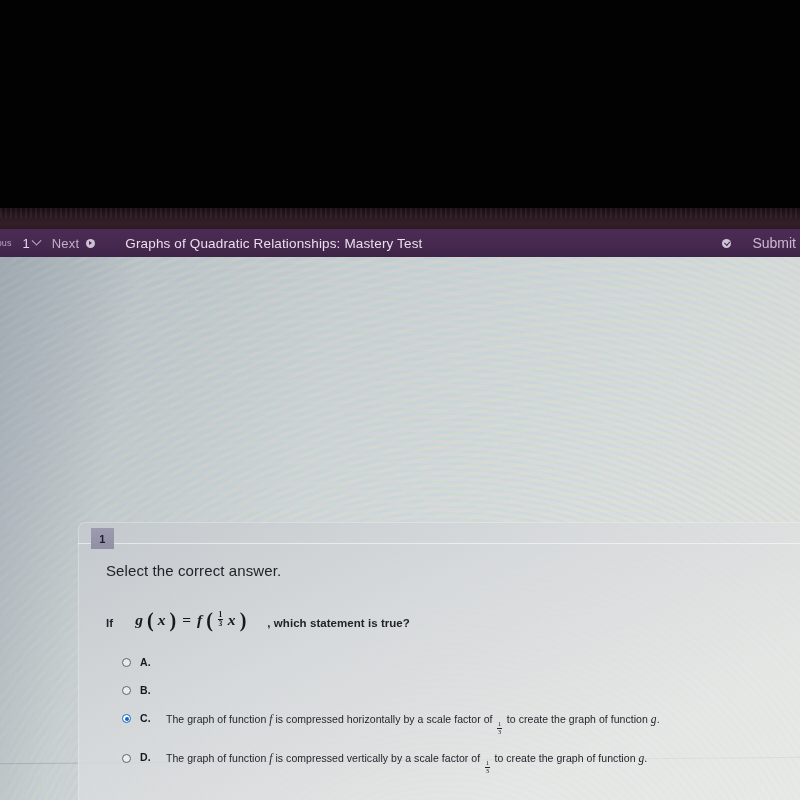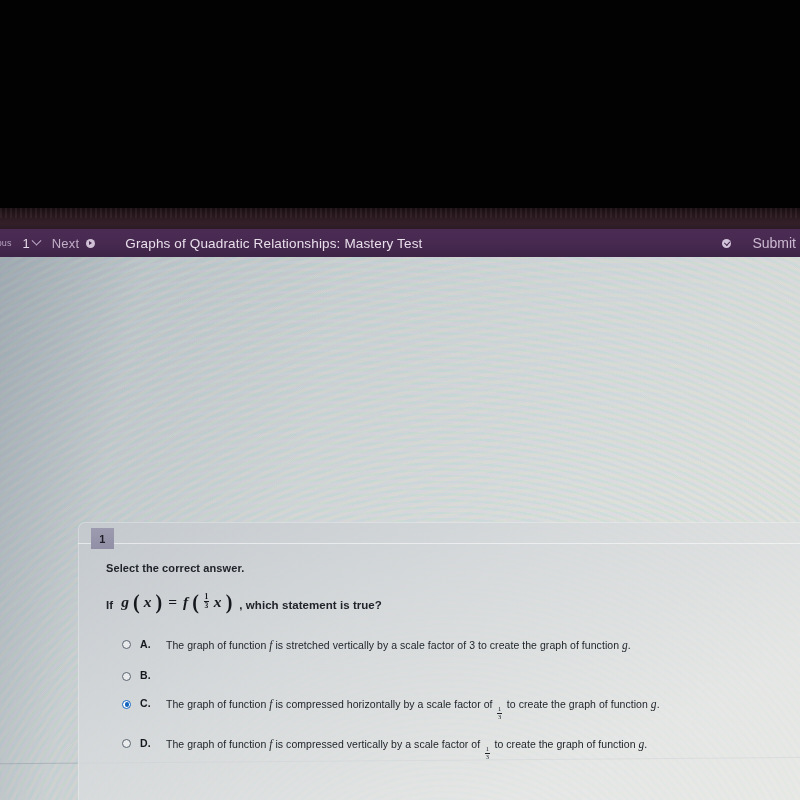--- a/index.html
+++ b/index.html
@@ -137,27 +137,27 @@
     width:23px; height:21px;
     background:linear-gradient(180deg,#9d9bb0 0%,#908fa5 100%);
     color:#201f28; font-size:11px; font-weight:bold;
     display:flex; align-items:center; justify-content:center;
     letter-spacing:.2px;
   }
 
   #card-body { padding:18px 22px 0 28px; position:relative; }
 
   .prompt {
-    font-size:11px; color:#20242a; font-weight:700;
-    letter-spacing:.1px; margin-bottom:19px;
+    font-size:15px; color:#20242a; font-weight:400;
+    letter-spacing:.1px; margin-bottom:32px;
   }
 
   
   .qline {
-    display:flex; align-items:flex-end; gap:4px;
+    display:flex; align-items:flex-end; gap:18px;
     font-size:11.5px; color:#20242a; margin-bottom:26px;
     font-weight:600; letter-spacing:.05px;
   }
   .qline .iftxt { padding-bottom:1px; }
   .math {
     font-family:"Liberation Serif", serif;
     font-style:italic; font-size:15.5px; color:#15181d;
     display:flex; align-items:center; gap:4px; line-height:1;
     margin:0 3px 2px 4px;
   }
@@ -262,21 +262,20 @@
               <span class="paren">)</span>
           </span>
           <span class="tail">, which statement is true?</span>
         </div>
 
         <div class="options">
 
           <div class="opt">
             <span class="radio"></span>
             <span class="opt-letter">A.</span>
-            <span class="opt-text"><span>The graph of function </span><span class="v">f</span><span> is stretched vertically by a scale factor of 3 to create the graph of function </span><span class="v">g</span><span>.</span></span>
           </div>
 
           <div class="opt">
             <span class="radio"></span>
             <span class="opt-letter">B.</span>
           </div>
 
           <div class="opt">
             <span class="radio sel"></span>
             <span class="opt-letter">C.</span>

